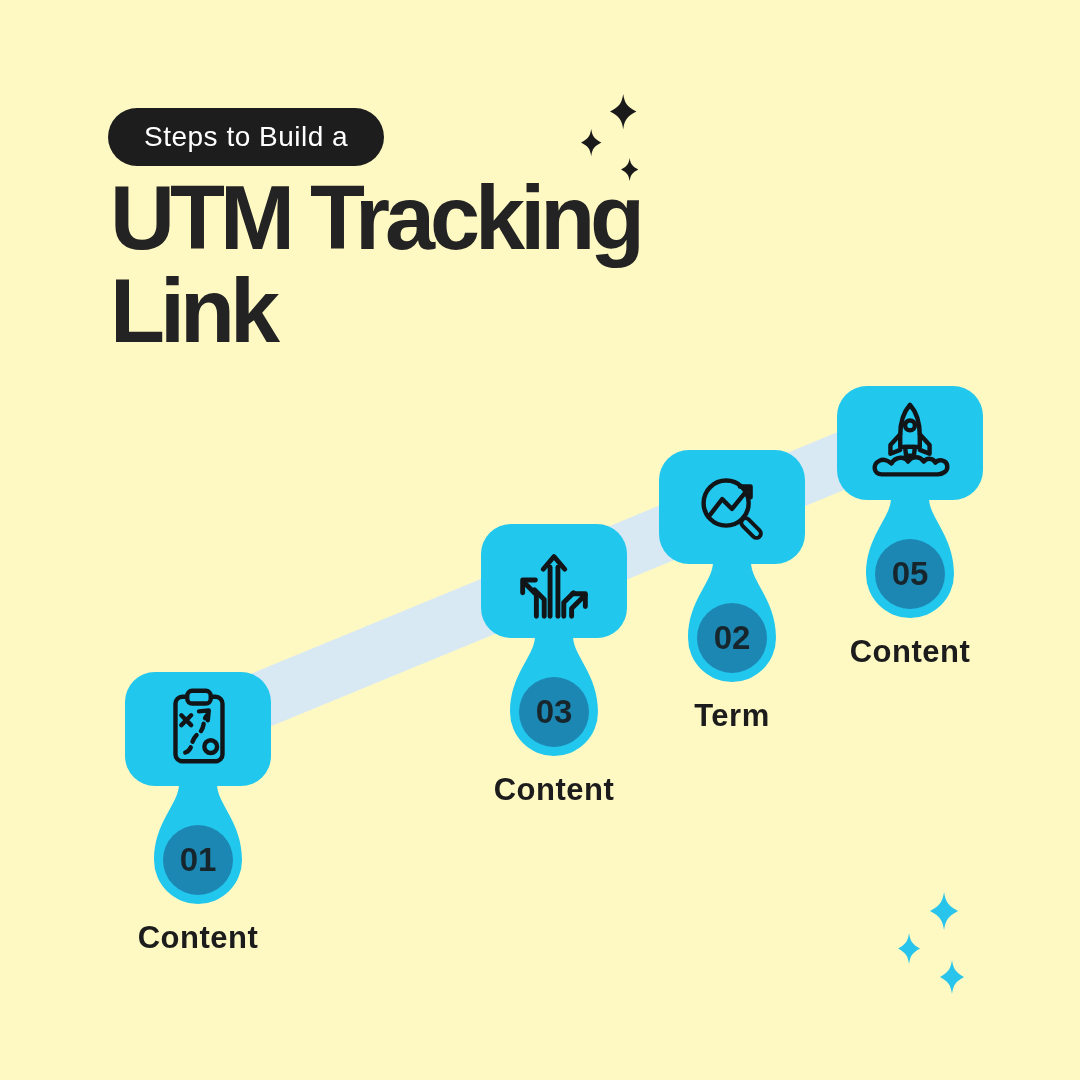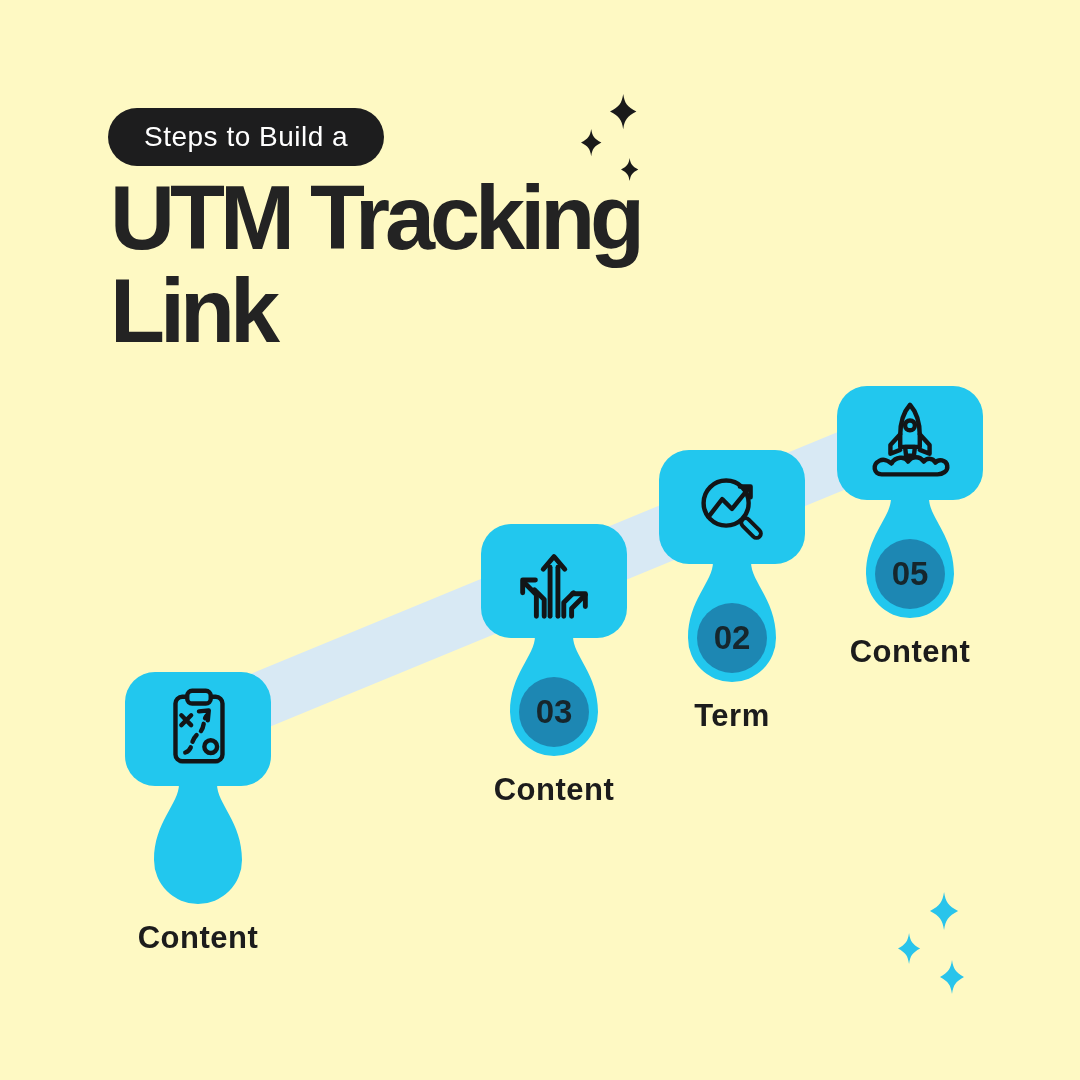--- a/index.html
+++ b/index.html
@@ -83,20 +83,23 @@
         <g fill="none" stroke="#121517" stroke-width="4.5" stroke-linecap="round" stroke-linejoin="round">
           <rect x="25" y="15" width="48" height="66" rx="7"></rect>
           <rect x="37" y="9" width="24" height="13" rx="5" fill="#22C7EE"></rect>
           <path d="M31 34 L41 44 M41 34 L31 44"></path>
           <path d="M35 72 C44 69 39 60 48 53 C57 46 51 40 58 33" stroke-dasharray="8 6"></path>
           <path d="M49 30 L59 29 L58 39"></path>
           <circle cx="61" cy="66" r="6.5"></circle>
         </g>
       </svg>
     </div>
+    <div class="num">
+      <span>01</span>
+    </div>
     <div class="label">Content</div>
   </div>
 
 
   <div class="step s3">
     <svg class="drop" viewBox="0 0 96 132">
       <path d="M29 0 C29 20 4 38 4 76 A44 44 0 0 0 92 76 C92 38 67 20 67 0 Z"></path>
     </svg>
     <div class="sq">
       <svg viewBox="0 0 96 96">

